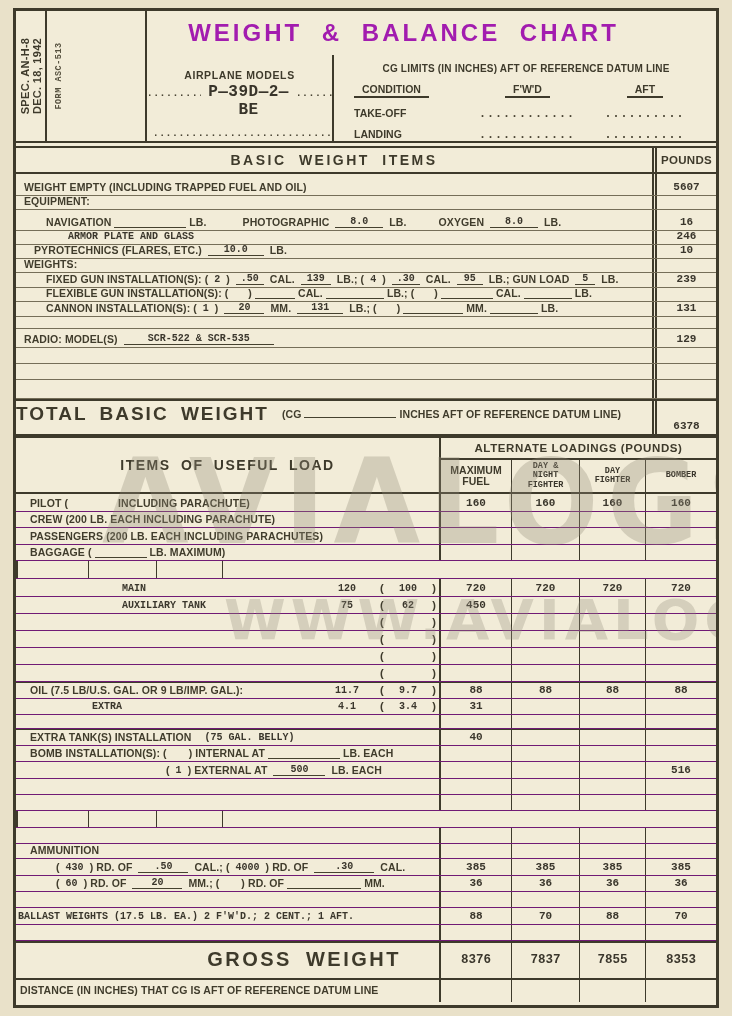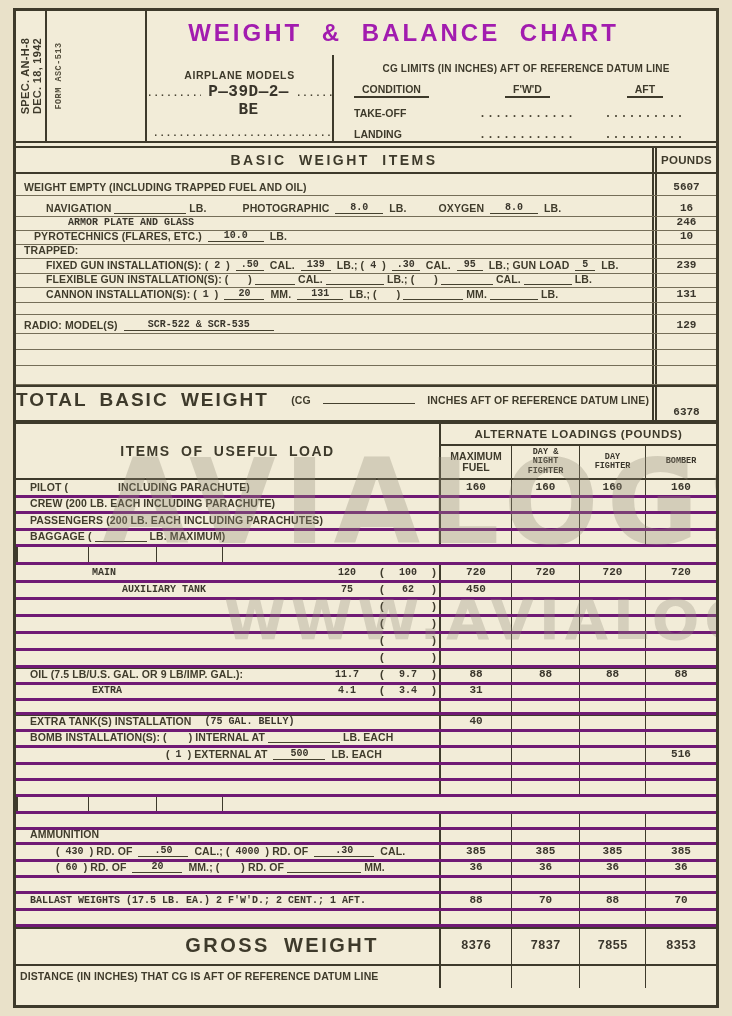--- a/index.html
+++ b/index.html
@@ -55,21 +55,21 @@
   .s1h-label { flex:1; display:flex; align-items:center; justify-content:center;
                font-size:14px; font-weight:900; letter-spacing:2.5px; word-spacing:6px; }
   .s1h-lbs { width:64px; border-left:5px double #3e3a2b; display:flex; align-items:center;
              justify-content:center; font-size:11.5px; font-weight:900; letter-spacing:0.3px; }
   .b-row { display:flex; border-bottom:1px solid #756e58; }
   .b-lbl { flex:1; display:flex; align-items:flex-end; padding-bottom:2px; white-space:nowrap; overflow:hidden; }
   .b-lbs { width:64px; border-left:5px double #3e3a2b; display:flex; align-items:flex-end;
            justify-content:center; padding-bottom:2px;
            font-family:"Liberation Mono","DejaVu Sans Mono",monospace; font-weight:700; font-size:11px; color:#3a362c; }
   .b-row.total { border-top:2px solid #3e3a2b; border-bottom:2px solid #3e3a2b; }
-  .b-row.total .b-lbl { justify-content:space-between; align-items:baseline; padding-bottom:25px; }
+  .b-row.total .b-lbl { justify-content:flex-start; align-items:baseline; padding-bottom:25px; }
   .sg-total { font-size:19px; font-weight:900; letter-spacing:2px; word-spacing:5px; margin-right:10px; position:relative; top:2px; }
 
   
   .sg-p { font-size:10.5px; font-weight:800; letter-spacing:0.1px; margin:0 3px; color:#403c2c; }
   .sg-t { font-family:"Liberation Mono","DejaVu Sans Mono",monospace; font-weight:700; font-size:10px;
           margin:0 3px; color:#3a362c; }
   .sg-t.ul { display:inline-block; text-align:center; border-bottom:1.5px solid #45412f; }
   .sg-u { display:inline-block; height:12px; border-bottom:1.5px solid #45412f; }
   .sg-g { display:inline-block; }
   .sg-gross { font-size:20px; font-weight:900; letter-spacing:2.5px; word-spacing:6px; }
@@ -83,34 +83,34 @@
   .alt-title { height:22px; border-bottom:2px solid #3e3a2b; display:flex; align-items:center;
                justify-content:center; font-size:11.5px; font-weight:900; letter-spacing:0.6px; }
   .alt-cols { flex:1; display:flex; }
   .alt-col { display:flex; align-items:center; justify-content:center; text-align:center;
              white-space:pre-line; line-height:1.08; border-left:1px solid #3e3a2b; }
   .alt-col:first-child { border-left:none; }
   .alt-cols .uc0 { width:70px; } .alt-cols .uc1 { width:68px; } .alt-cols .uc2 { width:66px; } .alt-cols .uc3 { width:71px; }
   .col-p { font-size:10.5px; font-weight:900; }
   .col-t { font-family:"Liberation Mono","DejaVu Sans Mono",monospace; font-weight:700; font-size:8.5px; color:#3a362c; }
 
-  .u-row { display:flex; border-bottom:3px solid #701a75; }
+  .u-row { display:flex; border-bottom:1px solid #701a75; }
   .u-lbl { flex:1; display:flex; align-items:flex-end; padding-bottom:2px; white-space:nowrap; overflow:hidden; }
   .u-val { display:flex; align-items:flex-end; justify-content:center; padding-bottom:2px;
            border-left:1px solid #3e3a2b;
            font-family:"Liberation Mono","DejaVu Sans Mono",monospace; font-weight:700; font-size:11px; color:#3a362c; }
   .u-row .uc0 { width:72px; border-left:2px solid #3e3a2b; }
   .u-row .uc1 { width:68px; } .u-row .uc2 { width:66px; } .u-row .uc3 { width:71px; }
   .usg-cell { width:54px; margin-left:auto; text-align:center; align-self:flex-end; }
   .impg-cell { width:62px; display:flex; justify-content:space-between; align-items:flex-end; padding:0 3px; }
   .impg-cell .paren { font-size:11px; font-weight:800; }
   .impg-hdr { width:62px; text-align:center; margin:0; font-size:10px; }
   .u-row.thick-top { border-top:1px solid #3e3a2b; }
   .u-row.gross { border-top:2px solid #3e3a2b; border-bottom:2px solid #3e3a2b; }
-  .u-row.gross .u-lbl { justify-content:flex-end; align-items:center; padding-right:60px;margin-left:11px; }
+  .u-row.gross .u-lbl { justify-content:flex-end; align-items:center; padding-right:38px;margin-left:11px; }
   .u-row.gross .u-val { align-items:center; font-size:12.5px; }
   .u-row.last { border-bottom:none; }
   .u-row.last .u-lbl { align-items:center; }
 </style>
 </head>
 <body>
 
 <div class="page">
   <div class="form">
 
@@ -170,20 +170,26 @@
         <div class="s1h-label">BASIC WEIGHT ITEMS</div>
         <div class="s1h-lbs">POUNDS</div>
       </div>
       <div id="basic-rows">
           <div class="b-row" style="height: 22px;">
             <div class="b-lbl">
               <span class="sg-p" style="margin-left: 8px;">WEIGHT EMPTY (INCLUDING TRAPPED FUEL AND OIL)</span>
             </div>
             <div class="b-lbs">5607</div>
           </div>
+          <div class="b-row" style="height: 14px;">
+            <div class="b-lbl">
+              <span class="sg-p" style="margin-left: 8px;">EQUIPMENT:</span>
+            </div>
+            <div class="b-lbs"></div>
+          </div>
           <div class="b-row" style="height: 21px;">
             <div class="b-lbl">
               <span class="sg-p" style="margin-left: 30px;">NAVIGATION</span>
               <span class="sg-u" style="width: 72px;"></span>
               <span class="sg-p">LB.</span>
               <span class="sg-g" style="width: 30px;"></span>
               <span class="sg-p">PHOTOGRAPHIC</span>
               <span class="sg-t ul" style="width: 48px;">8.0</span>
               <span class="sg-p">LB.</span>
               <span class="sg-g" style="width: 26px;"></span>
@@ -202,21 +208,21 @@
           <div class="b-row" style="height: 14px;">
             <div class="b-lbl">
               <span class="sg-p" style="margin-left: 18px;">PYROTECHNICS (FLARES, ETC.)</span>
               <span class="sg-t ul" style="width: 56px;">10.0</span>
               <span class="sg-p">LB.</span>
             </div>
             <div class="b-lbs">10</div>
           </div>
           <div class="b-row" style="height: 14px;">
             <div class="b-lbl">
-              <span class="sg-p" style="margin-left: 8px;">TRAPPED:</span>
+              <span class="sg-p" style="margin-left: 8px;">WEIGHTS:</span>
             </div>
             <div class="b-lbs"></div>
           </div>
           <div class="b-row" style="height: 15px;">
             <div class="b-lbl">
               <span class="sg-p" style="margin-left: 30px;">FIXED GUN INSTALLATION(S): (</span>
               <span class="sg-t">2</span>
               <span class="sg-p">)</span>
               <span class="sg-t ul" style="width: 28px;">.50</span>
               <span class="sg-p">CAL.</span>
@@ -363,21 +369,21 @@
             <div class="u-val uc3"></div>
           </div>
           <div class="u-row" style="height: 18px;">
             <div class="u-val uc0"></div>
             <div class="u-val uc1"></div>
             <div class="u-val uc2"></div>
             <div class="u-val uc3"></div>
           </div>
           <div class="u-row" style="height: 18px;">
             <div class="u-lbl">
-              <span class="sg-t" style="margin-left: 76px;">MAIN</span>
+              <span class="sg-t" style="margin-left: 106px;">MAIN</span>
               <span class="usg-cell sg-t">120</span>
               <span class="impg-cell">
                 <span class="paren">(</span>
                 <span class="sg-t">100</span>
                 <span class="paren">)</span>
               </span>
             </div>
             <div class="u-val uc0">720</div>
             <div class="u-val uc1">720</div>
             <div class="u-val uc2">720</div>
@@ -599,21 +605,21 @@
           </div>
           <div class="u-row" style="height: 16px;">
             <div class="u-lbl"></div>
             <div class="u-val uc0"></div>
             <div class="u-val uc1"></div>
             <div class="u-val uc2"></div>
             <div class="u-val uc3"></div>
           </div>
           <div class="u-row" style="height: 17px;">
             <div class="u-lbl">
-              <span class="sg-t" style="margin-left: 14px;">BALLAST WEIGHTS (17.5 LB. EA.) 2 F'W'D.; 2 CENT.; 1 AFT.</span>
+              <span class="sg-t" style="margin-left: 2px;">BALLAST WEIGHTS (17.5 LB. EA.) 2 F'W'D.; 2 CENT.; 1 AFT.</span>
             </div>
             <div class="u-val uc0">88</div>
             <div class="u-val uc1">70</div>
             <div class="u-val uc2">88</div>
             <div class="u-val uc3">70</div>
           </div>
           <div class="u-row" style="height: 16px;">
             <div class="u-lbl"></div>
             <div class="u-val uc0"></div>
             <div class="u-val uc1"></div>

